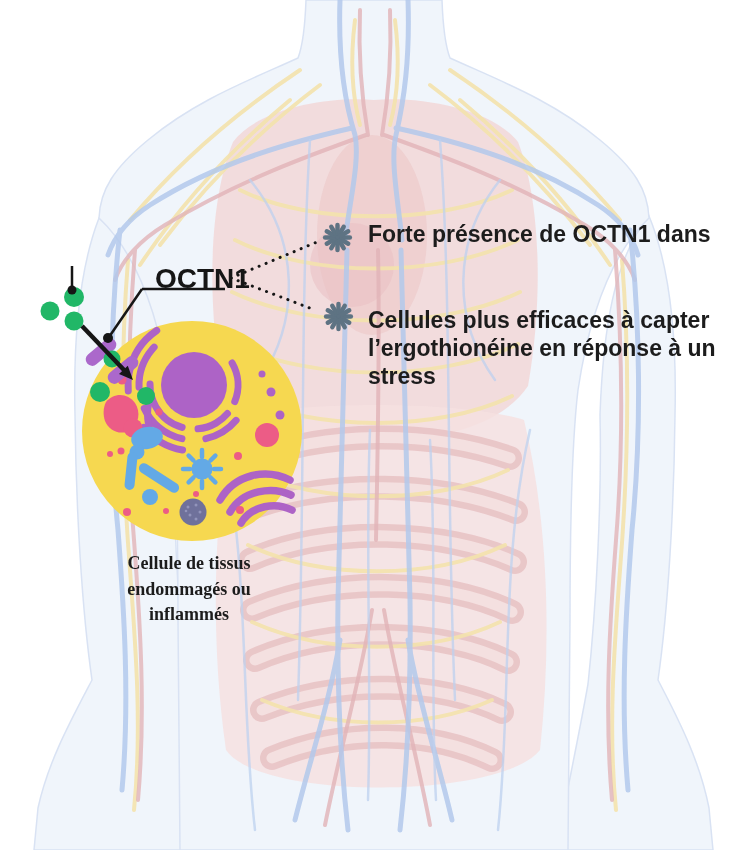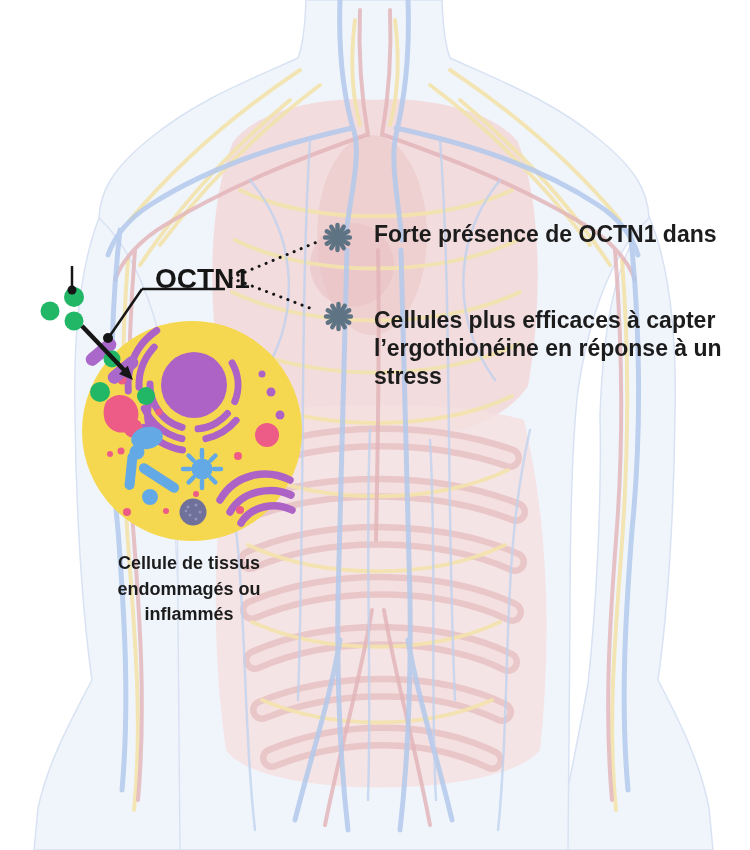--- a/index.html
+++ b/index.html
@@ -12,26 +12,26 @@
   .overlay{position:absolute;left:0;top:0;}
   .lbl{position:absolute;font-weight:700;color:#161616;white-space:nowrap;}
   #lbl-ergo{left:5px;top:238px;font-size:20px;}
   #lbl-octn1{left:155px;top:263px;font-size:28px;}
   .bullet-icon{position:absolute;width:31px;height:31px;}
   #bullet-icon-1{left:322px;top:222px;}
   #bullet-icon-2{left:323px;top:301px;}
   .bullet-text{position:absolute;left:368px;font-size:23px;font-weight:700;line-height:28px;color:#1c1c1c;}
   #bullet-text-1{top:220px;}
   #bullet-text-2{top:306px;}
-  .bullet-text span{display:block;white-space:nowrap;margin-left:6px;}
+  .bullet-text span{display:block;white-space:nowrap;}
   #cell-caption{
     position:absolute;left:83px;top:551px;width:212px;text-align:center;
     font-size:18px;font-weight:700;line-height:25.5px;color:#1c1c1c;
   }
-  #cell-caption span{display:block;}
+  #cell-caption span{display:block;font-family:Liberation Serif, serif;}
 </style>
 </head>
 <body>
 
 <div id="canvas">
 
   <svg class="bg" width="750" height="850" viewBox="0 0 750 850">
     <g fill="#ebf1fa" stroke="#c9d7ef" stroke-width="1.5" opacity="0.7">
 
       <path d="M99,218 C82,262 73,330 75,415 C76,510 82,610 92,680 C70,722 48,762 38,808 L34,850 L224,850 C210,786 196,730 186,684 C178,610 172,500 174,415 C171,330 146,258 99,218 Z"></path>

